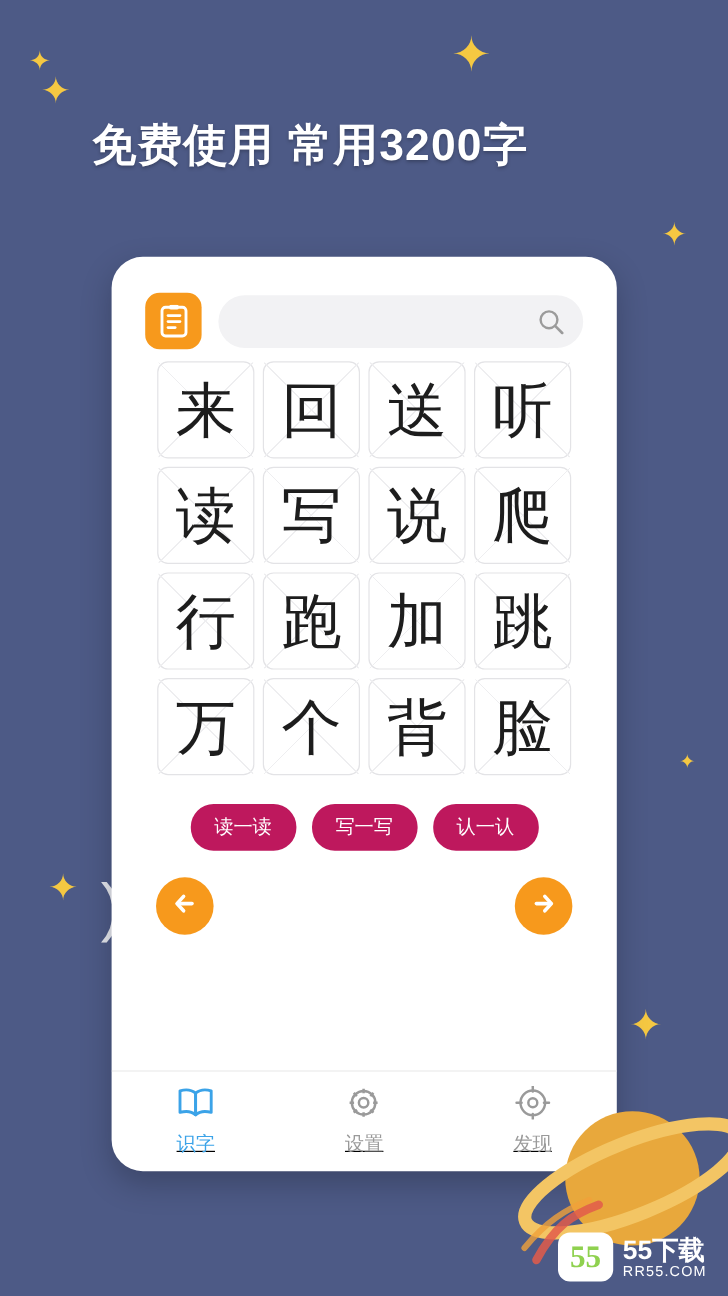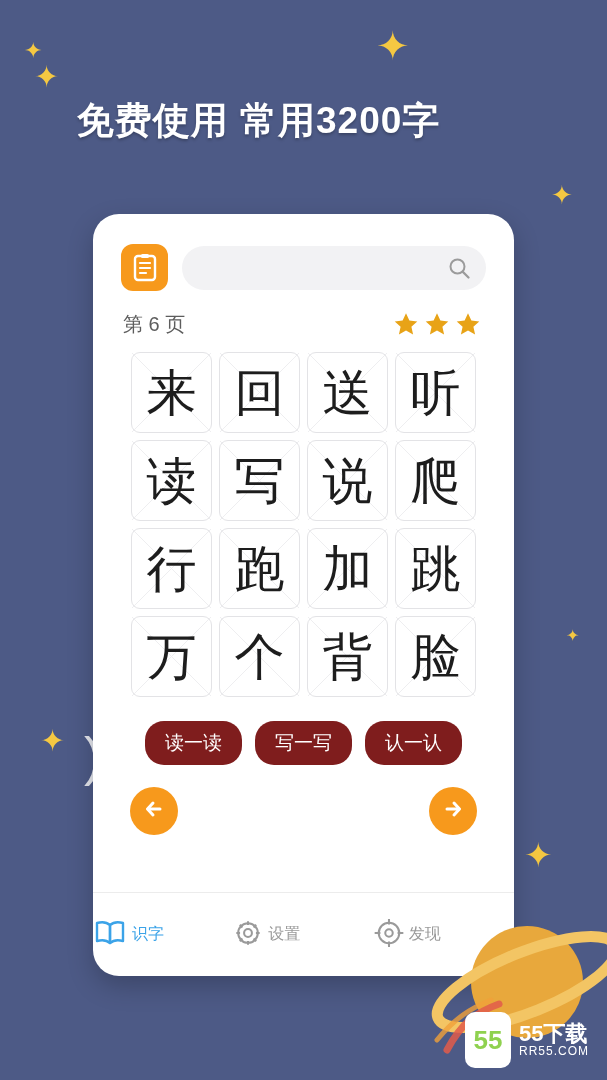--- a/index.html
+++ b/index.html
@@ -142,23 +142,23 @@
   }
 
   
   .actions {
     display: flex;
     justify-content: center;
     gap: 13px;
     padding: 24px 0 0 0;
   }
   .pill {
-    background: #7f1d1d;
+    background: #be185d;
     color: #ffffff;
-    font-size: 19px;
+    font-size: 16px;
     border-radius: 19px;
     padding: 9px 20px;
     border: none;
     white-space: nowrap;
   }
 
   
   .arrows {
     display: flex;
     justify-content: space-between;
@@ -181,23 +181,24 @@
     bottom: 0;
     width: 100%;
     height: 84px;
     border-top: 1px solid #ececec;
     display: flex;
     align-items: center;
   }
   .tab {
     flex: 1 1 0;
     display: flex;
-    flex-direction: row;
+    flex-direction: column;
     align-items: center;
     gap: 5px;
+    text-decoration: underline;
   }
   .tab .tlabel {
     font-size: 16px;
     color: #9a9a9a;
   }
   .tab.active .tlabel { color: #3ba3e8; }
 
   
   .planet {
     position: absolute;
@@ -212,29 +213,30 @@
   .watermark {
     position: absolute;
     right: 18px;
     bottom: 12px;
     display: flex;
     align-items: center;
     gap: 8px;
   }
   .wm-badge {
     width: 46px;
-    height: 56px;
+    height: 41px;
     border-radius: 10px;
     background: #ffffff;
     color: #8fd14f;
     font-size: 26px;
     font-weight: bold;
     display: flex;
     align-items: center;
     justify-content: center;
+    font-family: Liberation Serif, serif;
   }
   .wm-text { color: #ffffff; line-height: 1.05; }
   .wm-main { font-size: 22px; font-weight: bold; }
   .wm-sub { font-size: 12px; letter-spacing: 1px; }
 
   
   .doodle {
     position: absolute;
     left: 84px;
     top: 725px;
@@ -274,40 +276,20 @@
     <div class="search-box" title="">
       <span class="search-icon">
         <svg width="22" height="22" viewBox="0 0 22 22">
           <circle cx="9.5" cy="9.5" r="7" fill="none" stroke="#9b9b9b" stroke-width="2"></circle>
           <line x1="14.6" y1="14.6" x2="20.5" y2="20.5" stroke="#9b9b9b" stroke-width="2.2" stroke-linecap="round"></line>
         </svg>
       </span>
     </div>
   </div>
 
-  <div class="page-row">
-    <div class="page-label">第 6 页</div>
-    <div class="stars-group">
-      <span>
-        <svg width="28" height="27" viewBox="0 0 24 24">
-            <path d="M12 2l3 6.5 7 .8-5.2 4.7 1.5 6.9L12 17.4 5.7 20.9l1.5-6.9L2 9.3l7-.8z" fill="#e8a317"></path>
-          </svg>
-      </span>
-      <span>
-        <svg width="28" height="27" viewBox="0 0 24 24">
-            <path d="M12 2l3 6.5 7 .8-5.2 4.7 1.5 6.9L12 17.4 5.7 20.9l1.5-6.9L2 9.3l7-.8z" fill="#e8a317"></path>
-          </svg>
-      </span>
-      <span>
-        <svg width="28" height="27" viewBox="0 0 24 24">
-            <path d="M12 2l3 6.5 7 .8-5.2 4.7 1.5 6.9L12 17.4 5.7 20.9l1.5-6.9L2 9.3l7-.8z" fill="#e8a317"></path>
-          </svg>
-      </span>
-    </div>
-  </div>
 
   <div class="grid">
     <div class="cell">
         <span class="glyph">来</span>
       </div>
     <div class="cell">
         <span class="glyph">回</span>
       </div>
     <div class="cell">
         <span class="glyph">送</span>

